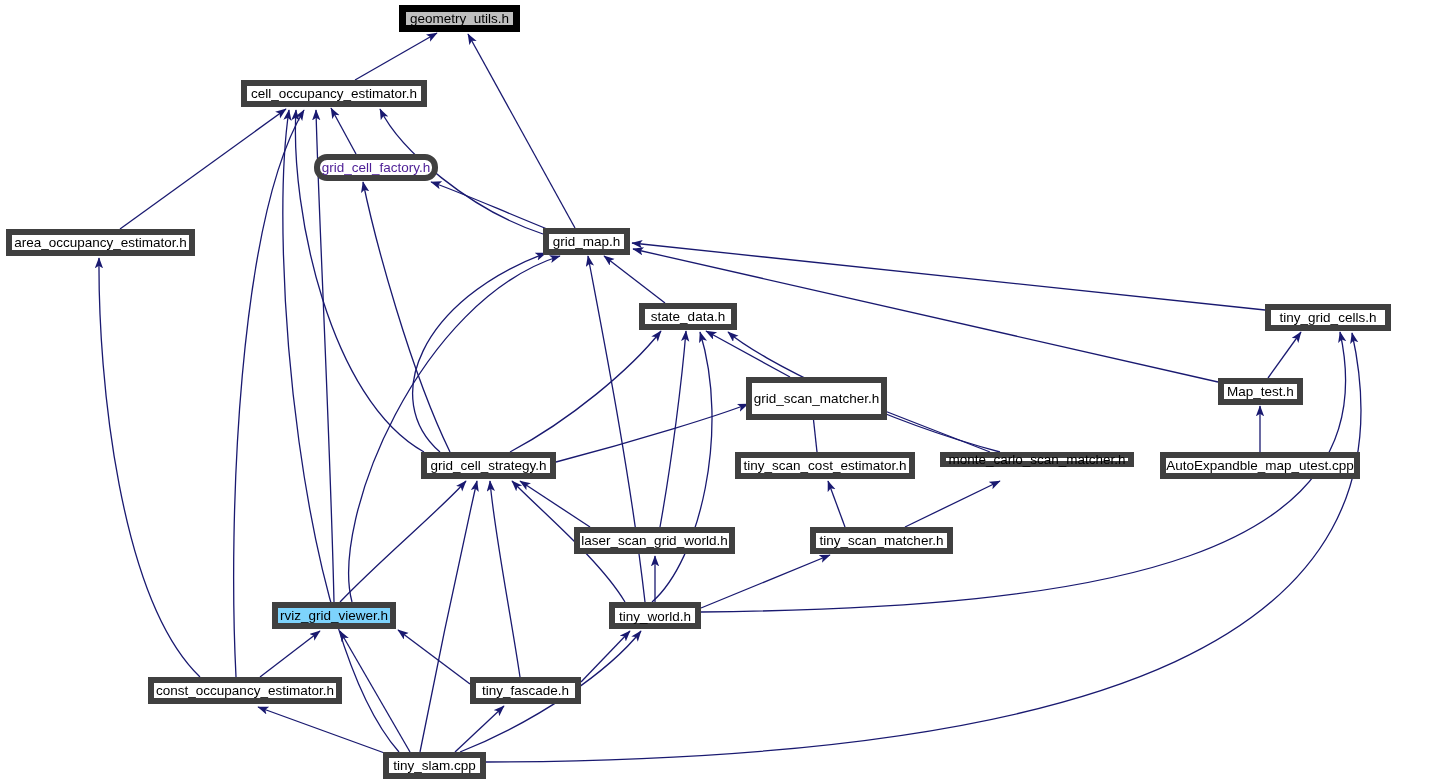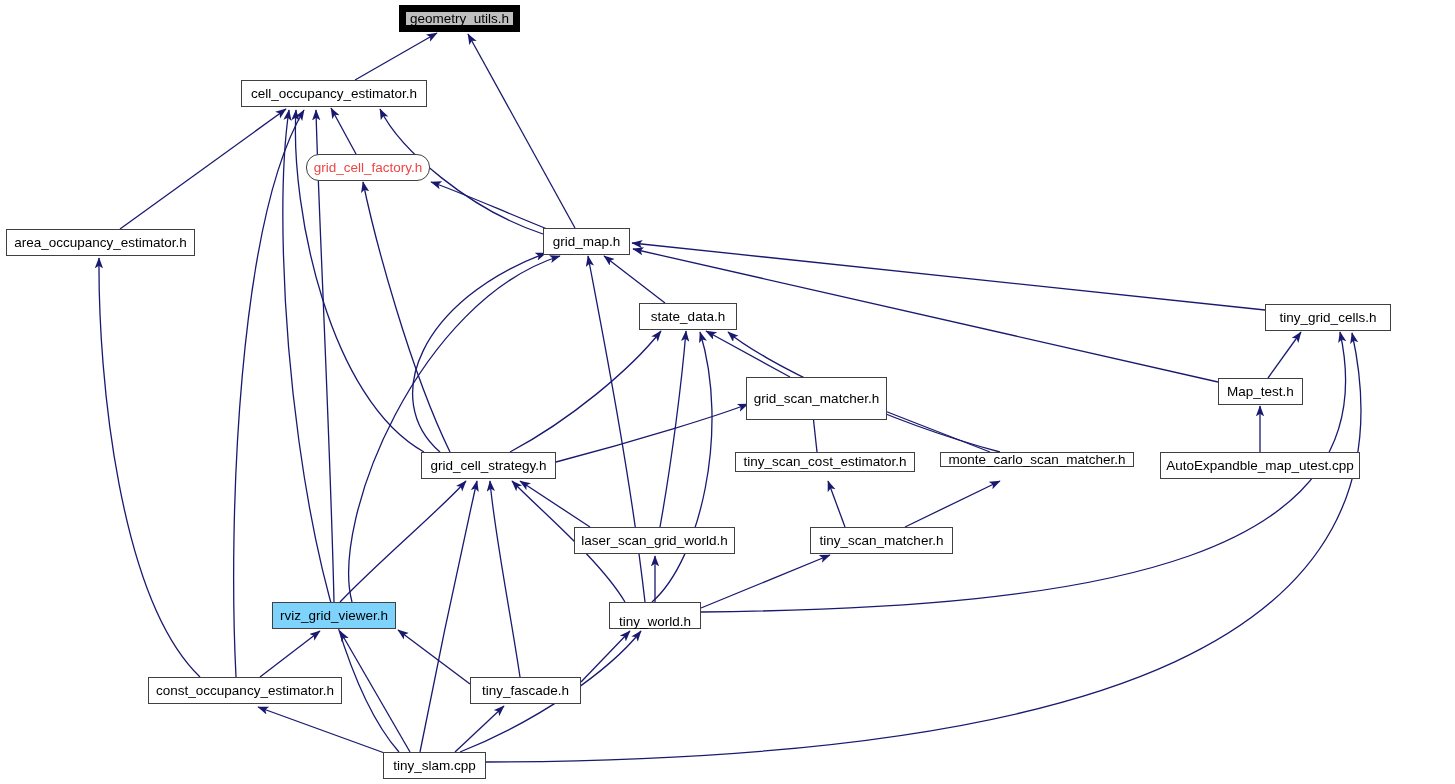--- a/index.html
+++ b/index.html
@@ -1,19 +1,19 @@
 <!DOCTYPE html>
 <html><head>
 <meta charset="utf-8">
 <style>
   html,body{margin:0;padding:0;background:#ffffff;}
   #canvas{position:relative;width:1455px;height:784px;background:#ffffff;
           font-family:"Liberation Sans","DejaVu Sans",sans-serif;overflow:hidden;}
   svg.edges{position:absolute;left:0;top:0;width:1455px;height:784px;}
-  .node{position:absolute;box-sizing:border-box;border:1px solid #14532d;
+  .node{position:absolute;box-sizing:border-box;border:6px solid #14532d;
         background:#ffffff;color:#000000;font-size:13.5px;line-height:1;
         display:flex;align-items:center;justify-content:center;
         white-space:nowrap;letter-spacing:0px;}
   .node.root{background:#bfbfbf;border:7px solid #7f1d1d;}
   .node-label{pointer-events:none;}
 </style>
 </head>
 <body>
 
 <div id="canvas" style="background: rgb(255, 255, 255);">
@@ -72,21 +72,21 @@
         <path d="M 455,752 L 504,706" fill="none" stroke="#191970" stroke-width="1.3" marker-end="url(#arrowhead)"></path>
       </g>
   </svg>
   <div id="node-layer">
       <div class="node root" style="left: 399px; top: 5px; width: 121px; height: 27px; background: rgb(191, 191, 191); border-color: rgb(0, 0, 0); color: rgb(0, 0, 0);">
         <span class="node-label">geometry_utils.h</span>
       </div>
       <div class="node" style="left: 241px; top: 80px; width: 186px; height: 27px; background: rgb(255, 255, 255); border-color: rgb(64, 64, 64); color: rgb(0, 0, 0);">
         <span class="node-label">cell_occupancy_estimator.h</span>
       </div>
-      <div class="node" style="left: 306px; top: 154px; width: 124px; height: 27px; background: rgb(255, 255, 255); border-color: rgb(64, 64, 64); color: #ef4444; border-radius: 13px;">
+      <div class="node" style="left: 314px; top: 154px; width: 124px; height: 27px; background: rgb(255, 255, 255); border-color: rgb(64, 64, 64); color: #4c1d95; border-radius: 13px;">
         <span class="node-label">grid_cell_factory.h</span>
       </div>
       <div class="node" style="left: 6px; top: 229px; width: 189px; height: 27px; background: rgb(255, 255, 255); border-color: rgb(64, 64, 64); color: rgb(0, 0, 0);">
         <span class="node-label">area_occupancy_estimator.h</span>
       </div>
       <div class="node" style="left: 543px; top: 228px; width: 87px; height: 27px; background: rgb(255, 255, 255); border-color: rgb(64, 64, 64); color: rgb(0, 0, 0);">
         <span class="node-label">grid_map.h</span>
       </div>
       <div class="node" style="left: 639px; top: 303px; width: 98px; height: 27px; background: rgb(255, 255, 255); border-color: rgb(64, 64, 64); color: rgb(0, 0, 0);">
         <span class="node-label">state_data.h</span>
@@ -96,21 +96,21 @@
       </div>
       <div class="node" style="left: 746px; top: 377px; width: 141px; height: 43px; background: rgb(255, 255, 255); border-color: rgb(64, 64, 64); color: rgb(0, 0, 0);">
         <span class="node-label">grid_scan_matcher.h</span>
       </div>
       <div class="node" style="left: 1218px; top: 378px; width: 85px; height: 27px; background: rgb(255, 255, 255); border-color: rgb(64, 64, 64); color: rgb(0, 0, 0);">
         <span class="node-label">Map_test.h</span>
       </div>
       <div class="node" style="left: 421px; top: 452px; width: 135px; height: 27px; background: rgb(255, 255, 255); border-color: rgb(64, 64, 64); color: rgb(0, 0, 0);">
         <span class="node-label">grid_cell_strategy.h</span>
       </div>
-      <div class="node" style="left: 735px; top: 452px; width: 180px; height: 20px; background: rgb(255, 255, 255); border-color: rgb(64, 64, 64); color: rgb(0, 0, 0);">
+      <div class="node" style="left: 735px; top: 452px; width: 180px; height: 27px; background: rgb(255, 255, 255); border-color: rgb(64, 64, 64); color: rgb(0, 0, 0);">
         <span class="node-label">tiny_scan_cost_estimator.h</span>
       </div>
       <div class="node" style="left: 940px; top: 452px; width: 194px; height: 15px; background: rgb(255, 255, 255); border-color: rgb(64, 64, 64); color: rgb(0, 0, 0);">
         <span class="node-label">monte_carlo_scan_matcher.h</span>
       </div>
       <div class="node" style="left: 1160px; top: 452px; width: 200px; height: 27px; background: rgb(255, 255, 255); border-color: rgb(64, 64, 64); color: rgb(0, 0, 0);">
         <span class="node-label">AutoExpandble_map_utest.cpp</span>
       </div>
       <div class="node" style="left: 574px; top: 527px; width: 161px; height: 27px; background: rgb(255, 255, 255); border-color: rgb(64, 64, 64); color: rgb(0, 0, 0);">
         <span class="node-label">laser_scan_grid_world.h</span>

